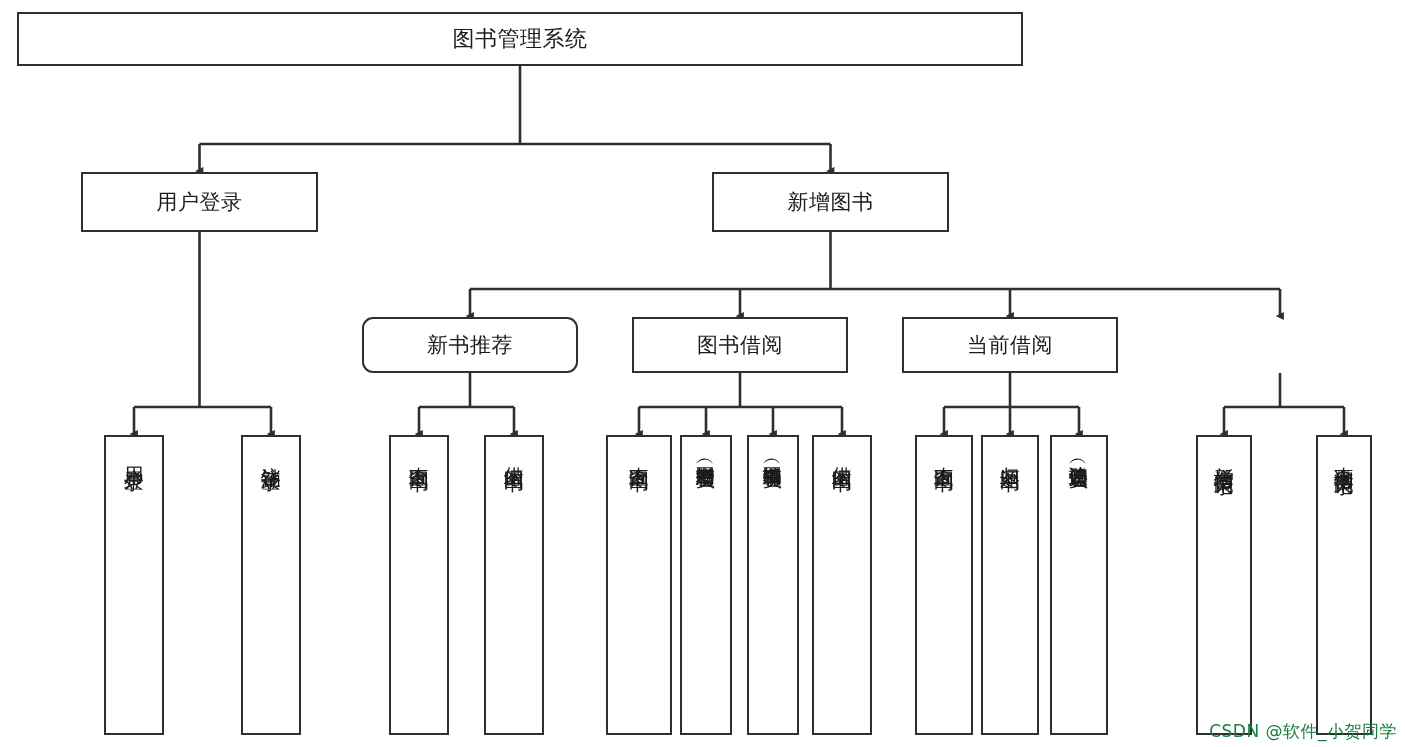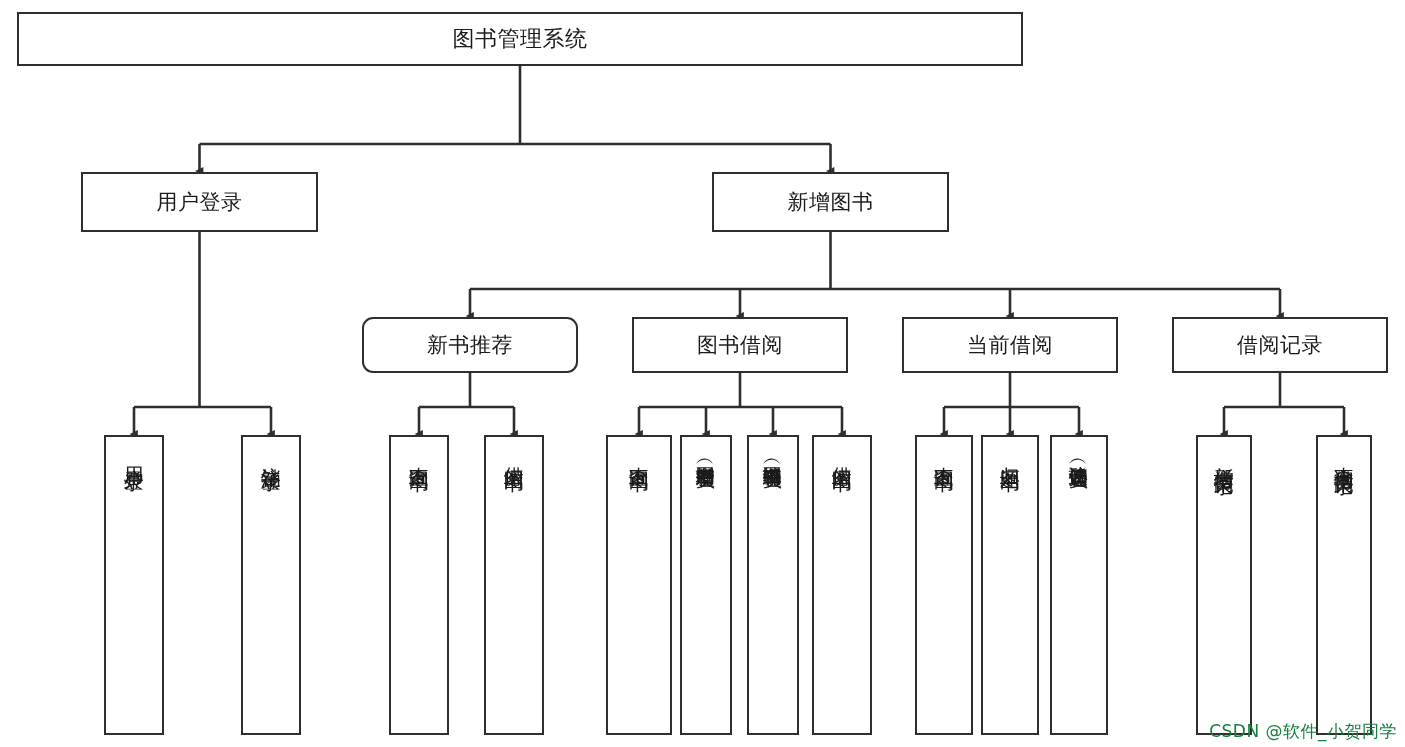--- a/index.html
+++ b/index.html
@@ -139,23 +139,20 @@
   </div>
 
   <div class="node h" style="left:902px; top:317px; width:216px; height:56px;">
     <span class="lbl">当前借阅</span>
   </div>
 
   <div class="node h" style="left:632px; top:317px; width:216px; height:56px;">
     <span class="lbl">图书借阅</span>
   </div>
 
-  <div class="node h" style="left:1172px; top:317px; width:216px; height:56px;">
-    <span class="lbl">借阅记录</span>
-  </div>
 
   <div class="node v" style="left:104px; top:435px; width:60px; height:300px;">
     <span class="lbl">用户登录</span>
   </div>
 
   <div class="node v" style="left:241px; top:435px; width:60px; height:300px;">
     <span class="lbl">注销登录</span>
   </div>
 
   <div class="node v" style="left:389px; top:435px; width:60px; height:300px;">

